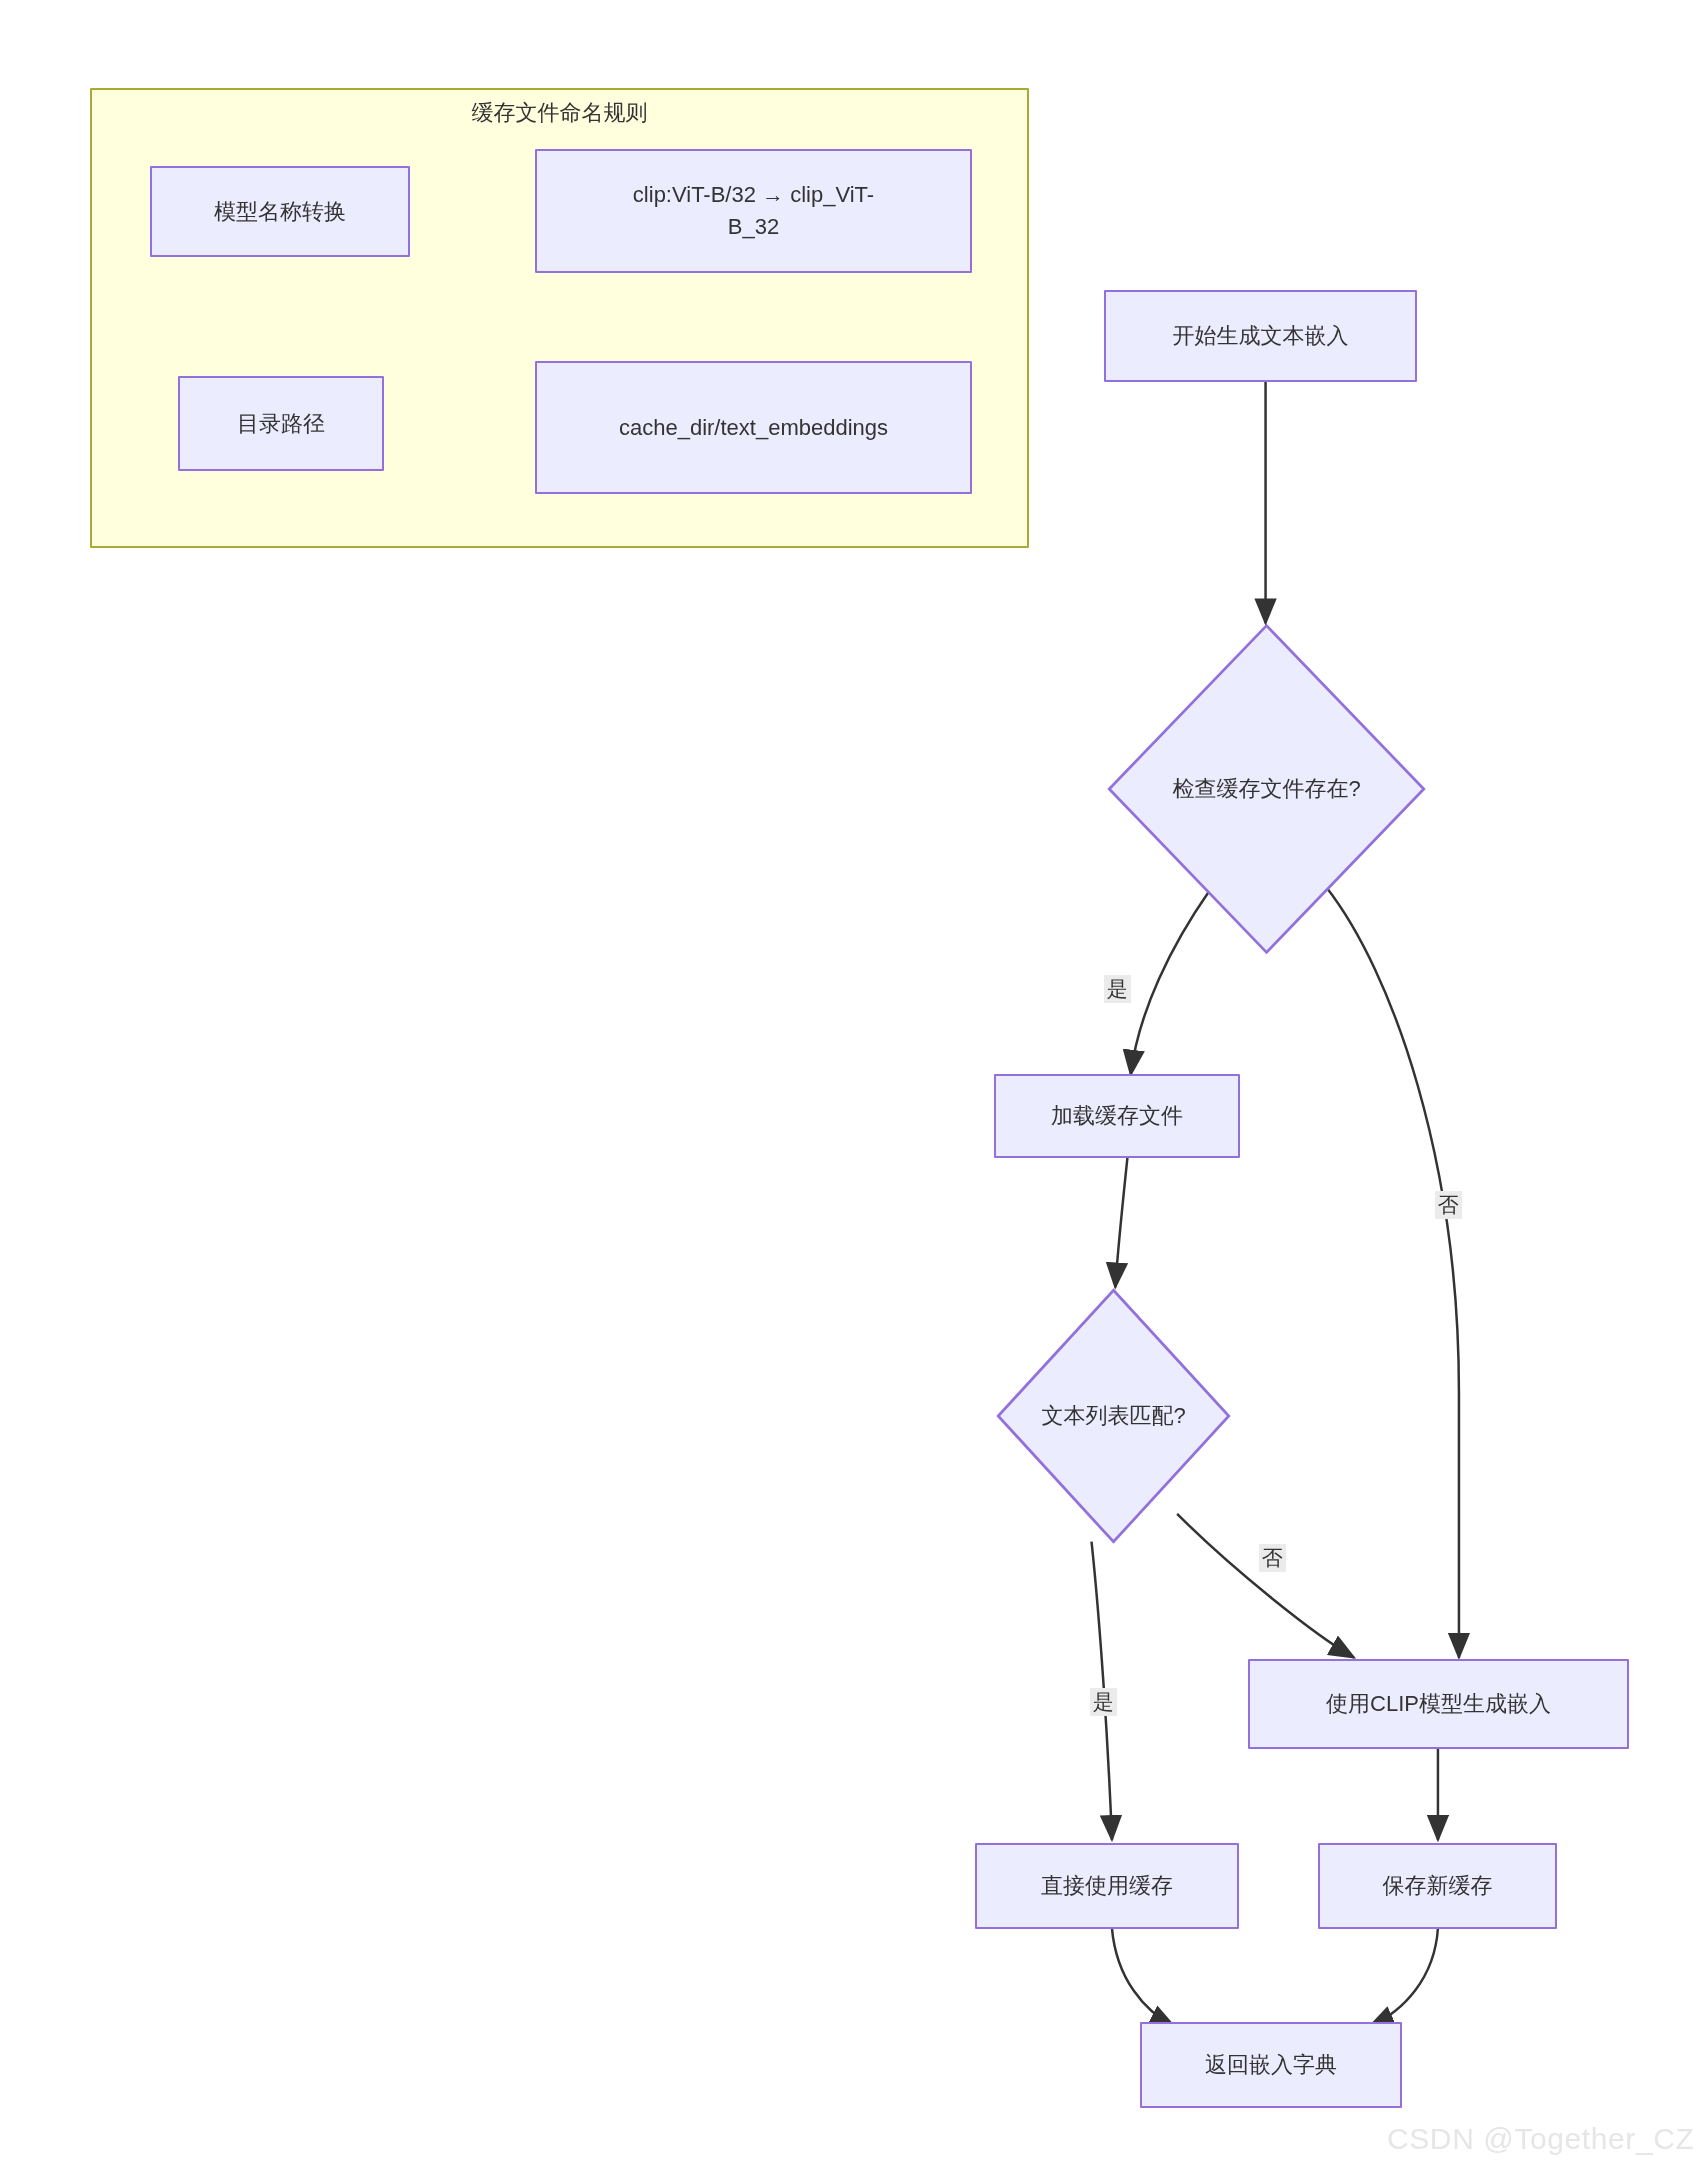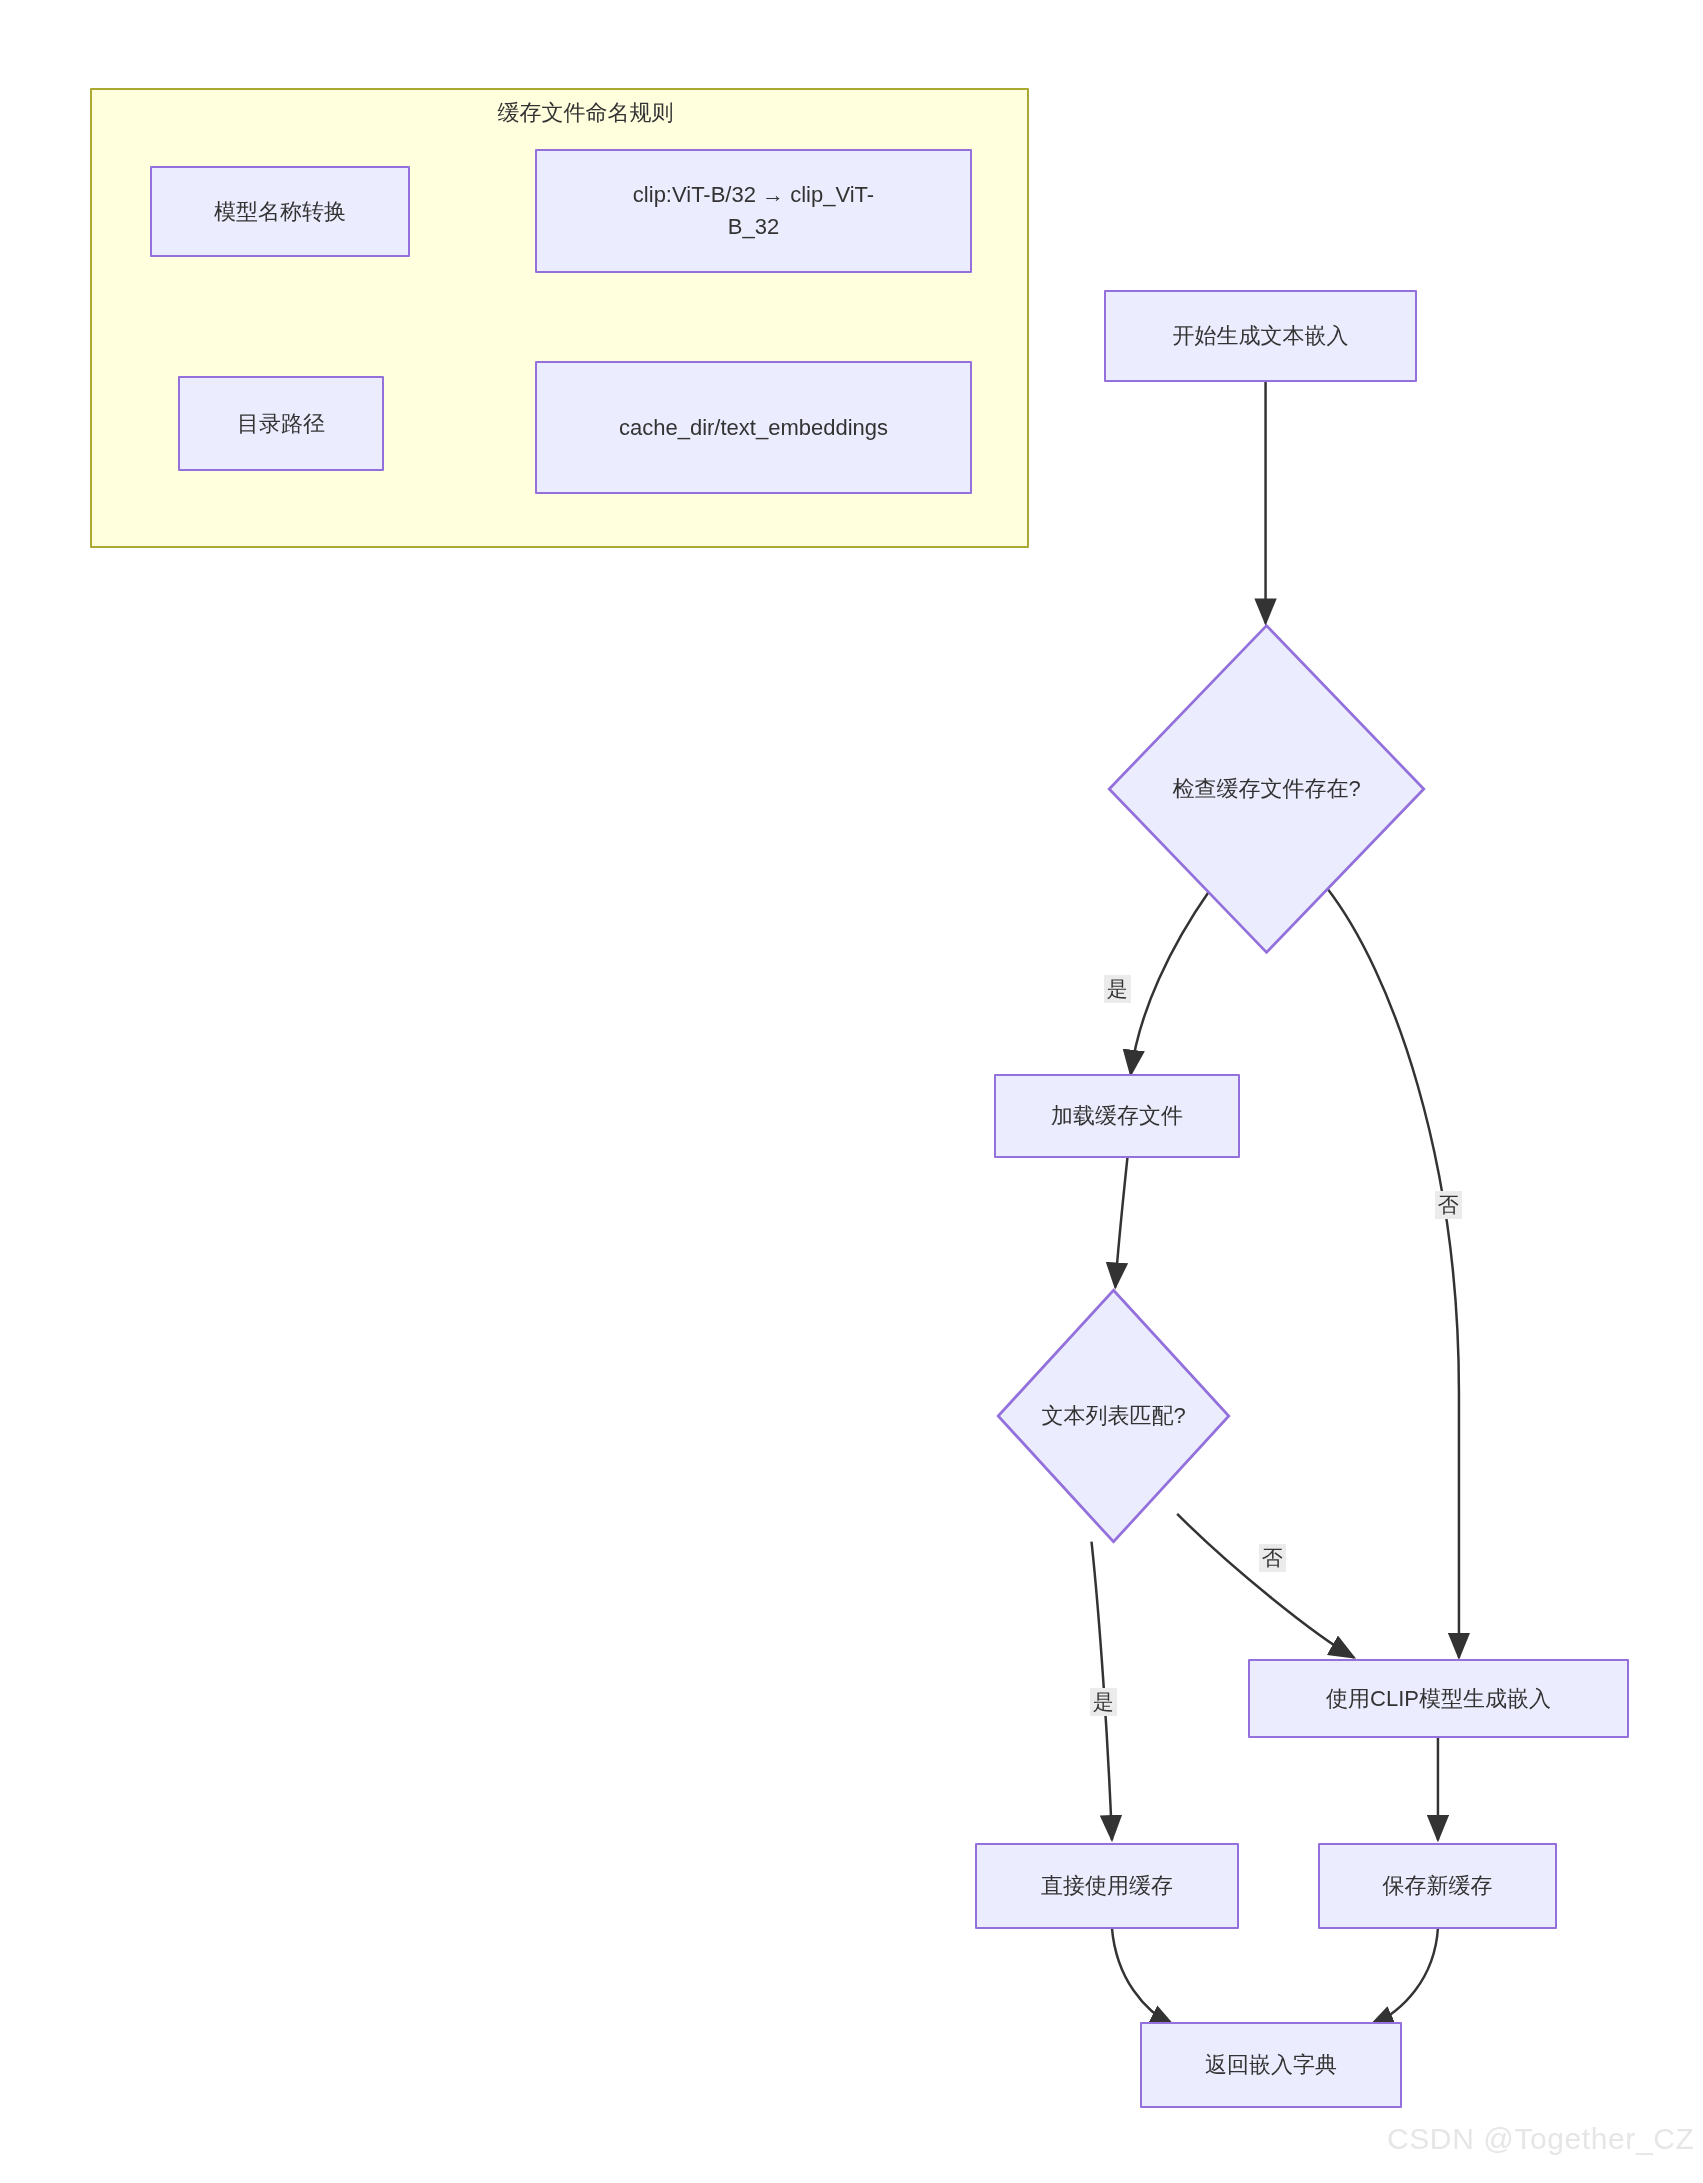--- a/index.html
+++ b/index.html
@@ -35,21 +35,20 @@
   }
   .subgraph-title {
     position: absolute;
     top: 10px;
     left: 0;
     width: 100%;
     text-align: center;
     font-size: 22px;
     color: #333333;
     line-height: 1.2;
-    margin-left: 26px;
   }
   
   .node {
     position: absolute;
     box-sizing: border-box;
     background: #ececff;
     border: 2.2px solid #9370db;
     border-radius: 1.1px;
     display: flex;
     align-items: center;
@@ -204,21 +203,21 @@
     <span>加载缓存文件</span>
   </div>
 
   <div class="diamond-wrap" style="left:996px; top:1288px; width:235px; height:256px;">
     <svg width="235" height="256" viewBox="0 0 426 464" xmlns="http://www.w3.org/2000/svg">
       <polygon points="213,4 422,232 213,460 4,232" fill="#ececff" stroke="#9370db" stroke-width="5"></polygon>
     </svg>
     <div class="diamond-label">文本列表匹配?</div>
   </div>
 
-  <div class="node" style="left:1248px; top:1659px; width:381px; height:79px;">
+  <div class="node" style="left:1248px; top:1659px; width:381px; height:90px;">
     <span>使用CLIP模型生成嵌入</span>
   </div>
 
   <div class="node" style="left:975px; top:1843px; width:264px; height:86px;">
     <span>直接使用缓存</span>
   </div>
 
   <div class="node" style="left:1318px; top:1843px; width:239px; height:86px;">
     <span>保存新缓存</span>
   </div>

